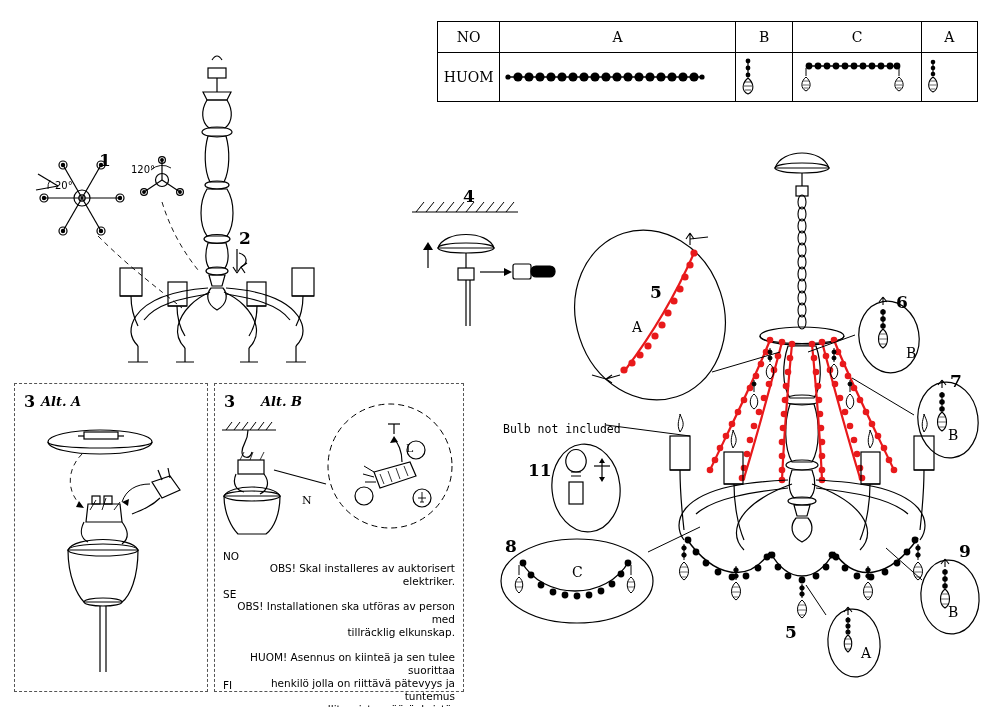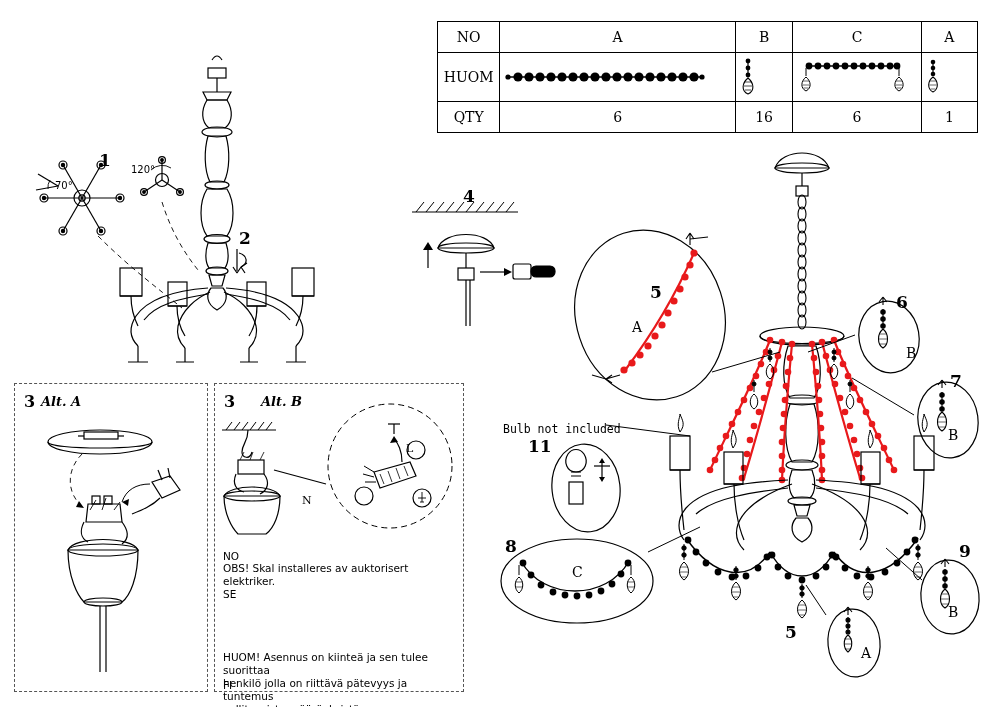--- a/index.html
+++ b/index.html
@@ -73,20 +73,21 @@
   .angle-lbl {
     font-family: "DejaVu Sans", sans-serif;
     font-size: 10px;
   }
   .note {
     font-family: "DejaVu Sans", sans-serif;
     font-size: 10.5px;
     line-height: 13px;
     color: #000;
     white-space: pre-line;
+    text-align: right;
   }
   .note-head {
     font-family: "DejaVu Sans", sans-serif;
     font-size: 10.5px;
     line-height: 13px;
   }
   .bulb-note {
     font-family: "DejaVu Sans Mono", monospace;
     font-size: 11.5px;
   }
@@ -185,27 +186,20 @@
             <line x1="11" y1="4" x2="11" y2="18" stroke="#000" stroke-width="1.2"></line>
             <circle cx="11" cy="6" r="2.3" fill="#000"></circle>
             <circle cx="11" cy="12" r="2.3" fill="#000"></circle>
             <circle cx="11" cy="18" r="2.3" fill="#000"></circle>
             <path d="M11 21 C5.5 25, 5 33, 11 36 C17 33, 16.5 25, 11 21 Z" fill="none" stroke="#000" stroke-width="1.1"></path>
             <path d="M8 25 L14 25 M7.5 29 L14.5 29 M8.5 33 L13.5 33" stroke="#000" stroke-width="0.6"></path>
           </svg>
         </span>
       </td>
     </tr>
-    <tr>
-      <td class="lbl-col">QTY</td>
-      <td class="c-a1">6</td>
-      <td class="c-b">16</td>
-      <td class="c-c">6</td>
-      <td class="c-a2">1</td>
-    </tr>
   </tbody>
     </table>
 
   <div class="abs" style="left:10px; top:140px; width:370px; height:230px;">
     <svg width="370" height="230" viewBox="0 0 370 230">
       <g fill="none" stroke="#000" stroke-width="1.2">
 
         <g transform="translate(72,58)">
           <line x1="-38" y1="0" x2="38" y2="0"></line>
           <line x1="-19" y1="-33" x2="19" y2="33"></line>
@@ -302,21 +296,21 @@
         <path d="M0 0 C8 2, 10 10, 2 14"></path>
         <path d="M2 14 l6 -4 M2 14 l4 6"></path>
         <line x1="-2" y1="-4" x2="-2" y2="18"></line>
         <path d="M-2 20 l-4 -6 M-2 20 l4 -6" fill="#000"></path>
       </g>
     </svg>
   </div>
 
   <div class="abs num" style="left:99px; top:150px;">1</div>
   <div class="abs num" style="left:239px; top:228px;">2</div>
-  <div class="abs angle-lbl" style="left:55px; top:180px;">70°</div>
+  <div class="abs angle-lbl" style="left:55px; top:180px;">20°</div>
   <div class="abs angle-lbl" style="left:131px; top:164px;">120°</div>
 
   <div class="abs" style="left:400px; top:190px; width:160px; height:140px;">
     <svg width="160" height="140" viewBox="0 0 160 140">
       <g fill="none" stroke="#000" stroke-width="1.2">
         <line x1="12" y1="22" x2="118" y2="22"></line>
         <g stroke-width="1">
           <line x1="16" y1="22" x2="24" y2="12"></line>
             <line x1="26" y1="22" x2="34" y2="12"></line>
           <line x1="36" y1="22" x2="44" y2="12"></line>
@@ -437,20 +431,22 @@
         </g>
       </g>
     </svg>
   </div>
   <div class="abs callout-letter" style="left:302px; top:494px; font-size:11px;">N</div>
   <div class="abs callout-letter" style="left:406px; top:442px; font-size:11px;">L</div>
 
   <div class="abs note-head" style="left:223px; top:550px;">NO</div>
   <div class="abs note" style="left:223px; top:562px; width:232px;">OBS! Skal installeres av auktorisert elektriker.</div>
   <div class="abs note-head" style="left:223px; top:588px;">SE</div>
+  <div class="abs note" style="left:223px; top:600px; width:232px;">OBS! Installationen ska utföras av person med
+tillräcklig elkunskap.</div>
   <div class="abs note-head" style="left:223px; top:639px;margin-top:40px;">FI</div>
   <div class="abs note" style="left:223px; top:651px; width:232px;">HUOM! Asennus on kiinteä ja sen tulee suorittaa
 henkilö jolla on riittävä pätevyys ja tuntemus
 vallitsevista määräyksistä.</div>
 
   <div class="abs" style="left:470px; top:140px; width:530px; height:560px;">
     <svg width="530" height="560" viewBox="0 0 530 560">
       <g fill="none" stroke="#000" stroke-width="1.2">
 
         <path d="M305 28 C312 8, 352 8, 359 28 Z"></path>
@@ -839,21 +835,21 @@
 
         <g transform="translate(26,12)">
           <line x1="0" y1="-10" x2="0" y2="10"></line>
           <path d="M0 -12 l-3 5 h6 z" fill="#000" stroke="none"></path>
           <path d="M0 12 l-3 -5 h6 z" fill="#000" stroke="none"></path>
           <line x1="-8" y1="-4" x2="8" y2="-4"></line>
         </g>
       </g>
     </svg>
   </div>
-  <div class="abs num" style="left:528px; top:436px;">11</div>
+  <div class="abs num" style="left:528px; top:460px;">11</div>
   <div class="abs bulb-note" style="left:503px; top:422px;">Bulb not included</div>
 
   <svg class="abs" style="left:0; top:0;" width="1000" height="707">
     <g fill="none" stroke="#000" stroke-width="1">
 
       <line x1="712" y1="372" x2="780" y2="352"></line>
 
       <line x1="855" y1="335" x2="808" y2="352"></line>
 
       <line x1="914" y1="415" x2="852" y2="378"></line>

